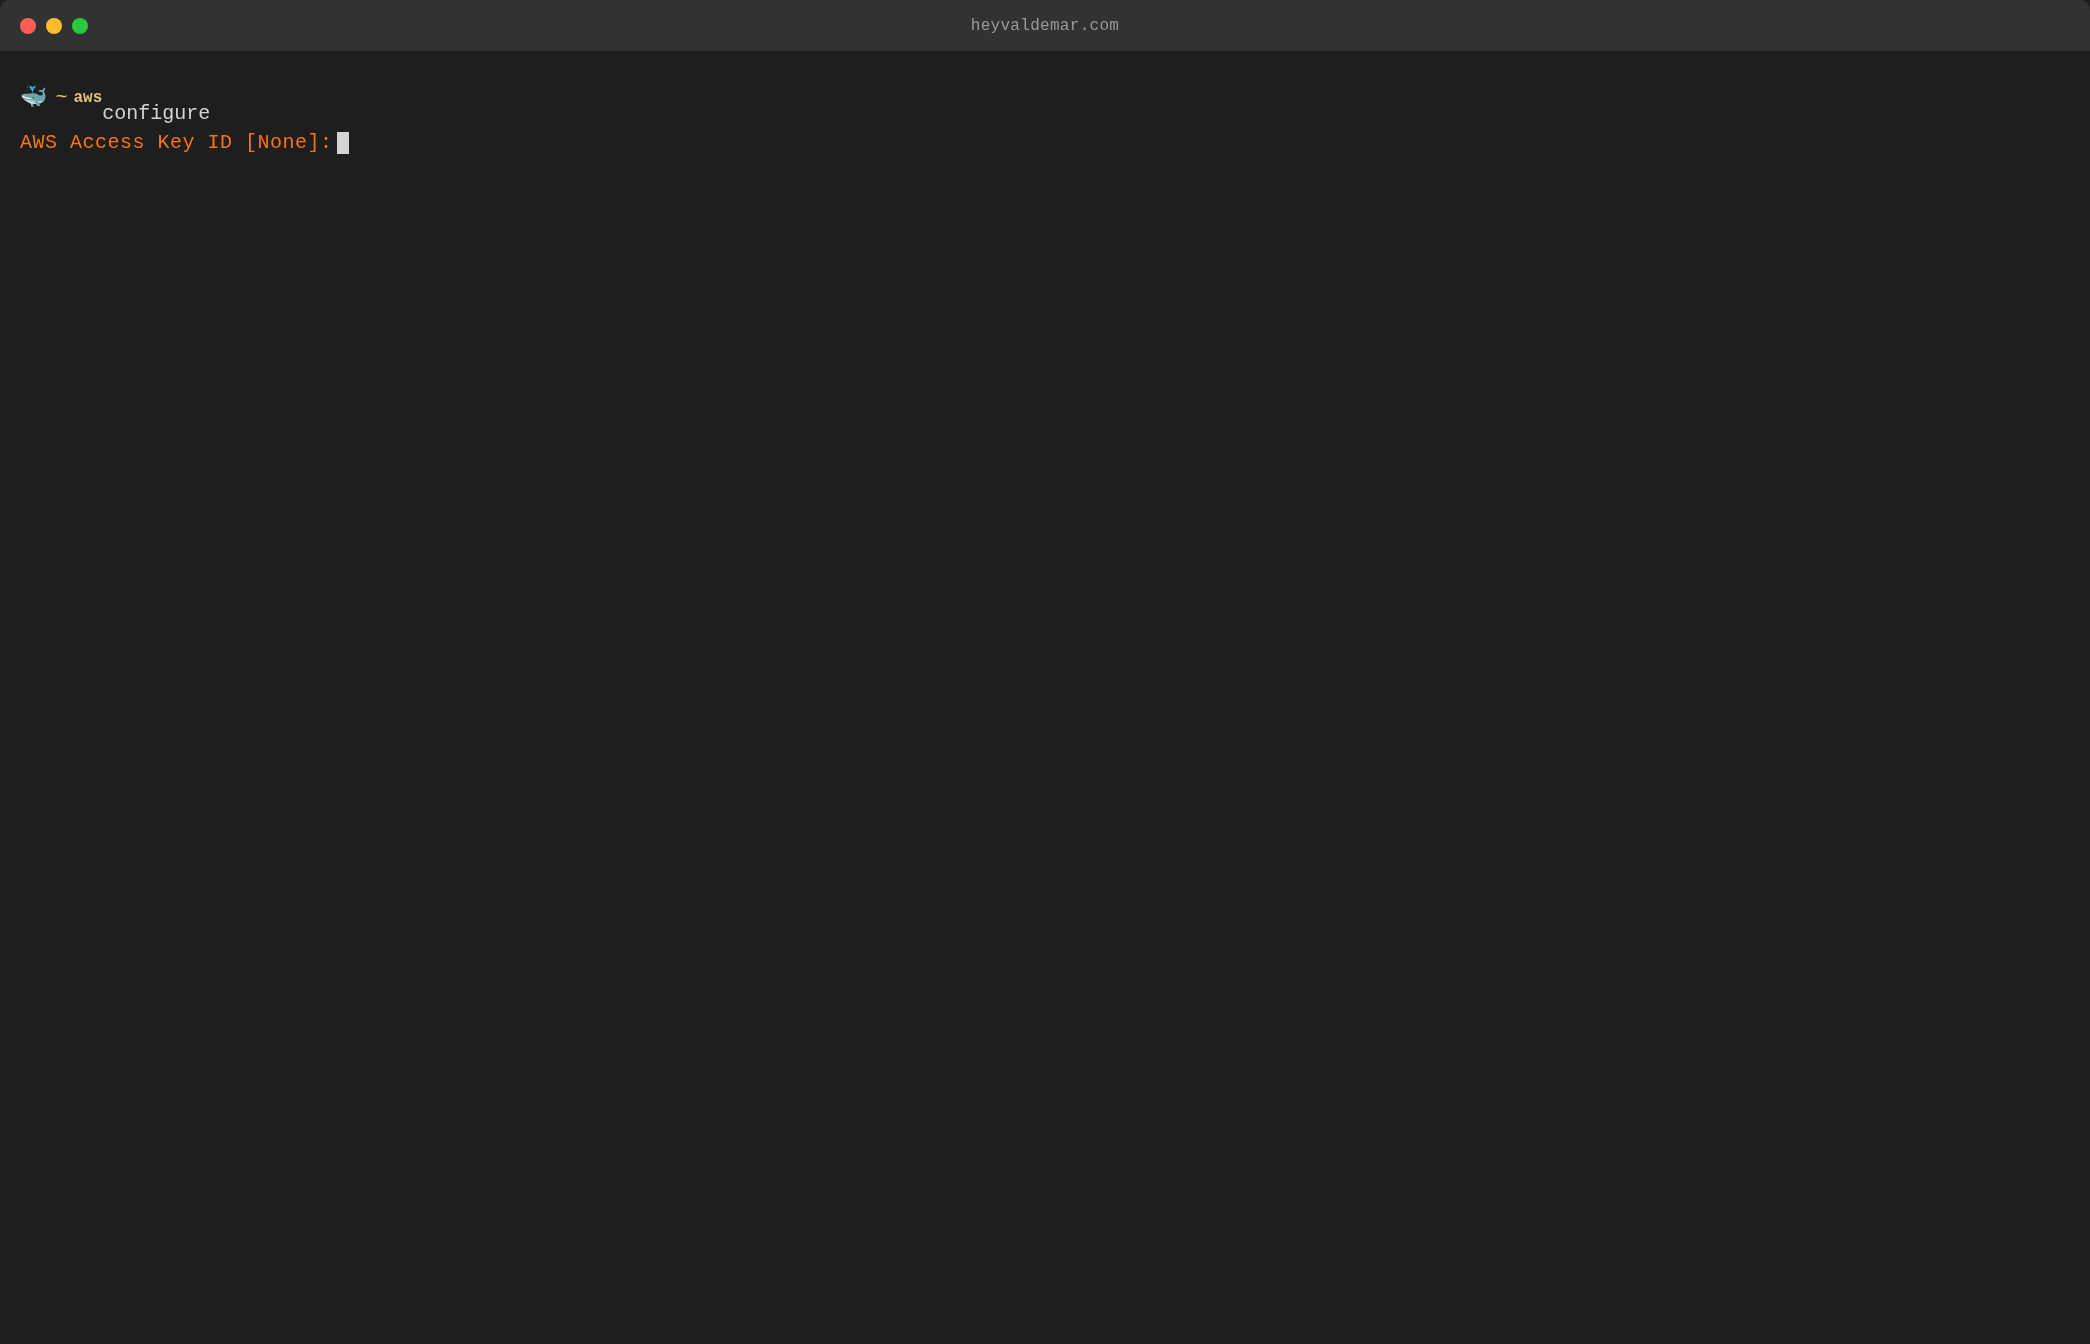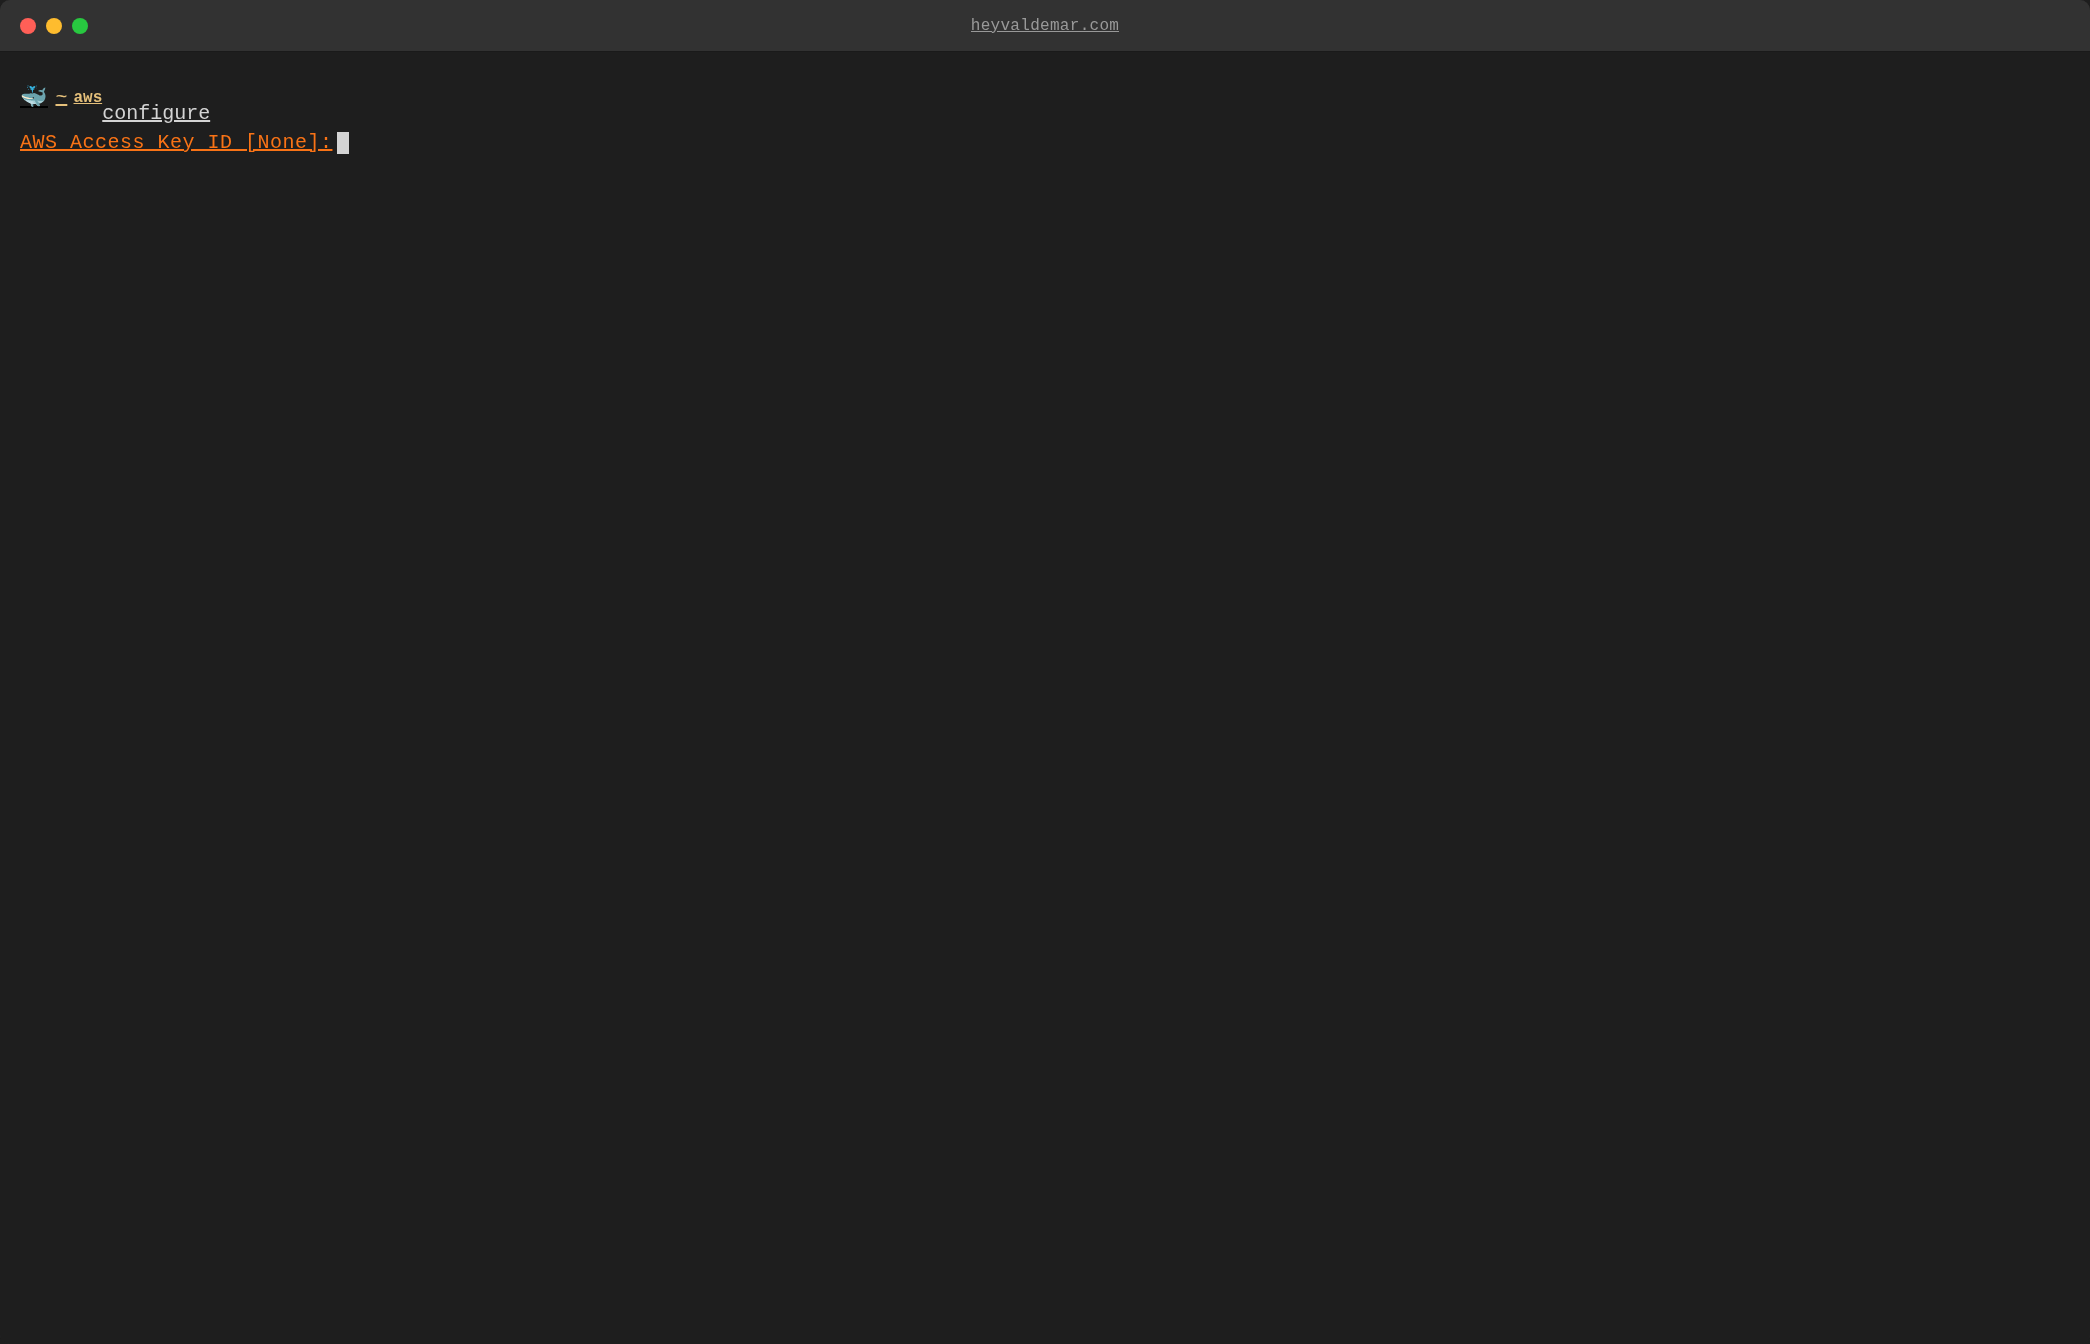--- a/index.html
+++ b/index.html
@@ -1,19 +1,18 @@
 <!DOCTYPE html>
 <html><head>
   <meta charset="utf-8">
   <style>
     * {
       margin: 0;
       padding: 0;
       box-sizing: border-box;
-      text-decoration: underline;
     }
 
     body {
       width: 2090px;
       height: 1344px;
       background: #1e1e1e;
       font-family: 'Menlo', 'Monaco', 'Courier New', monospace;
       overflow: hidden;
     }
 

